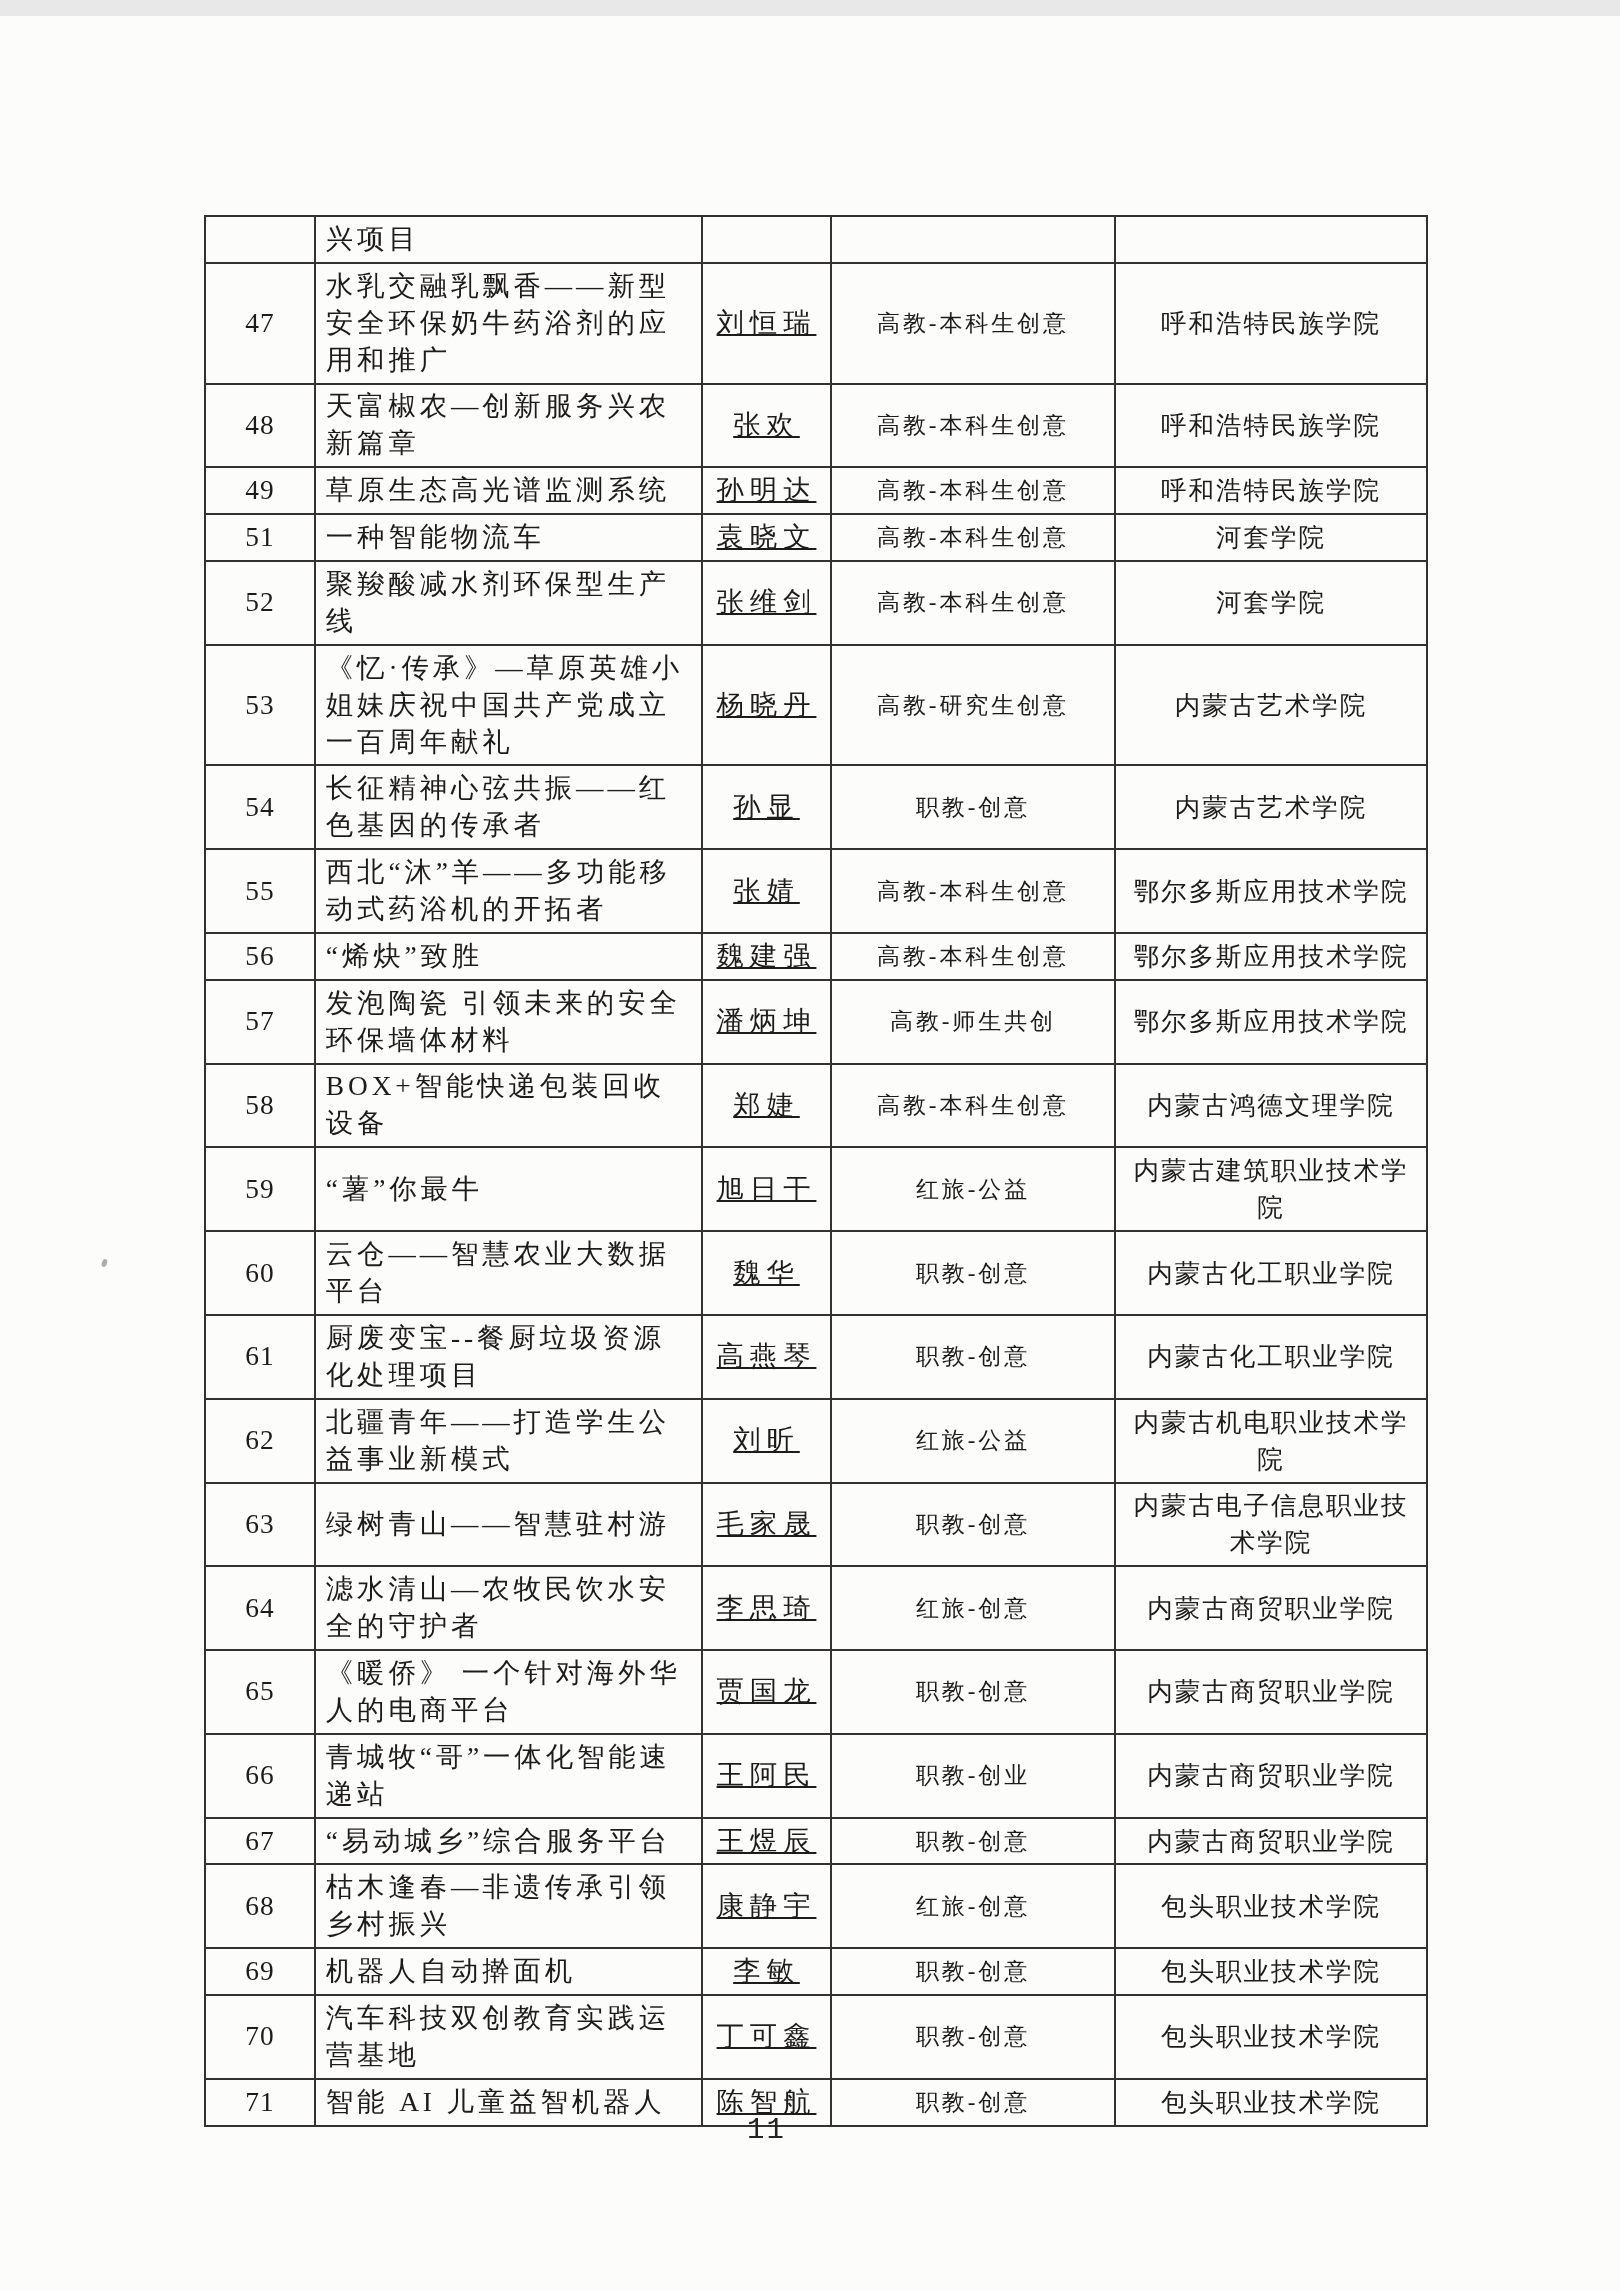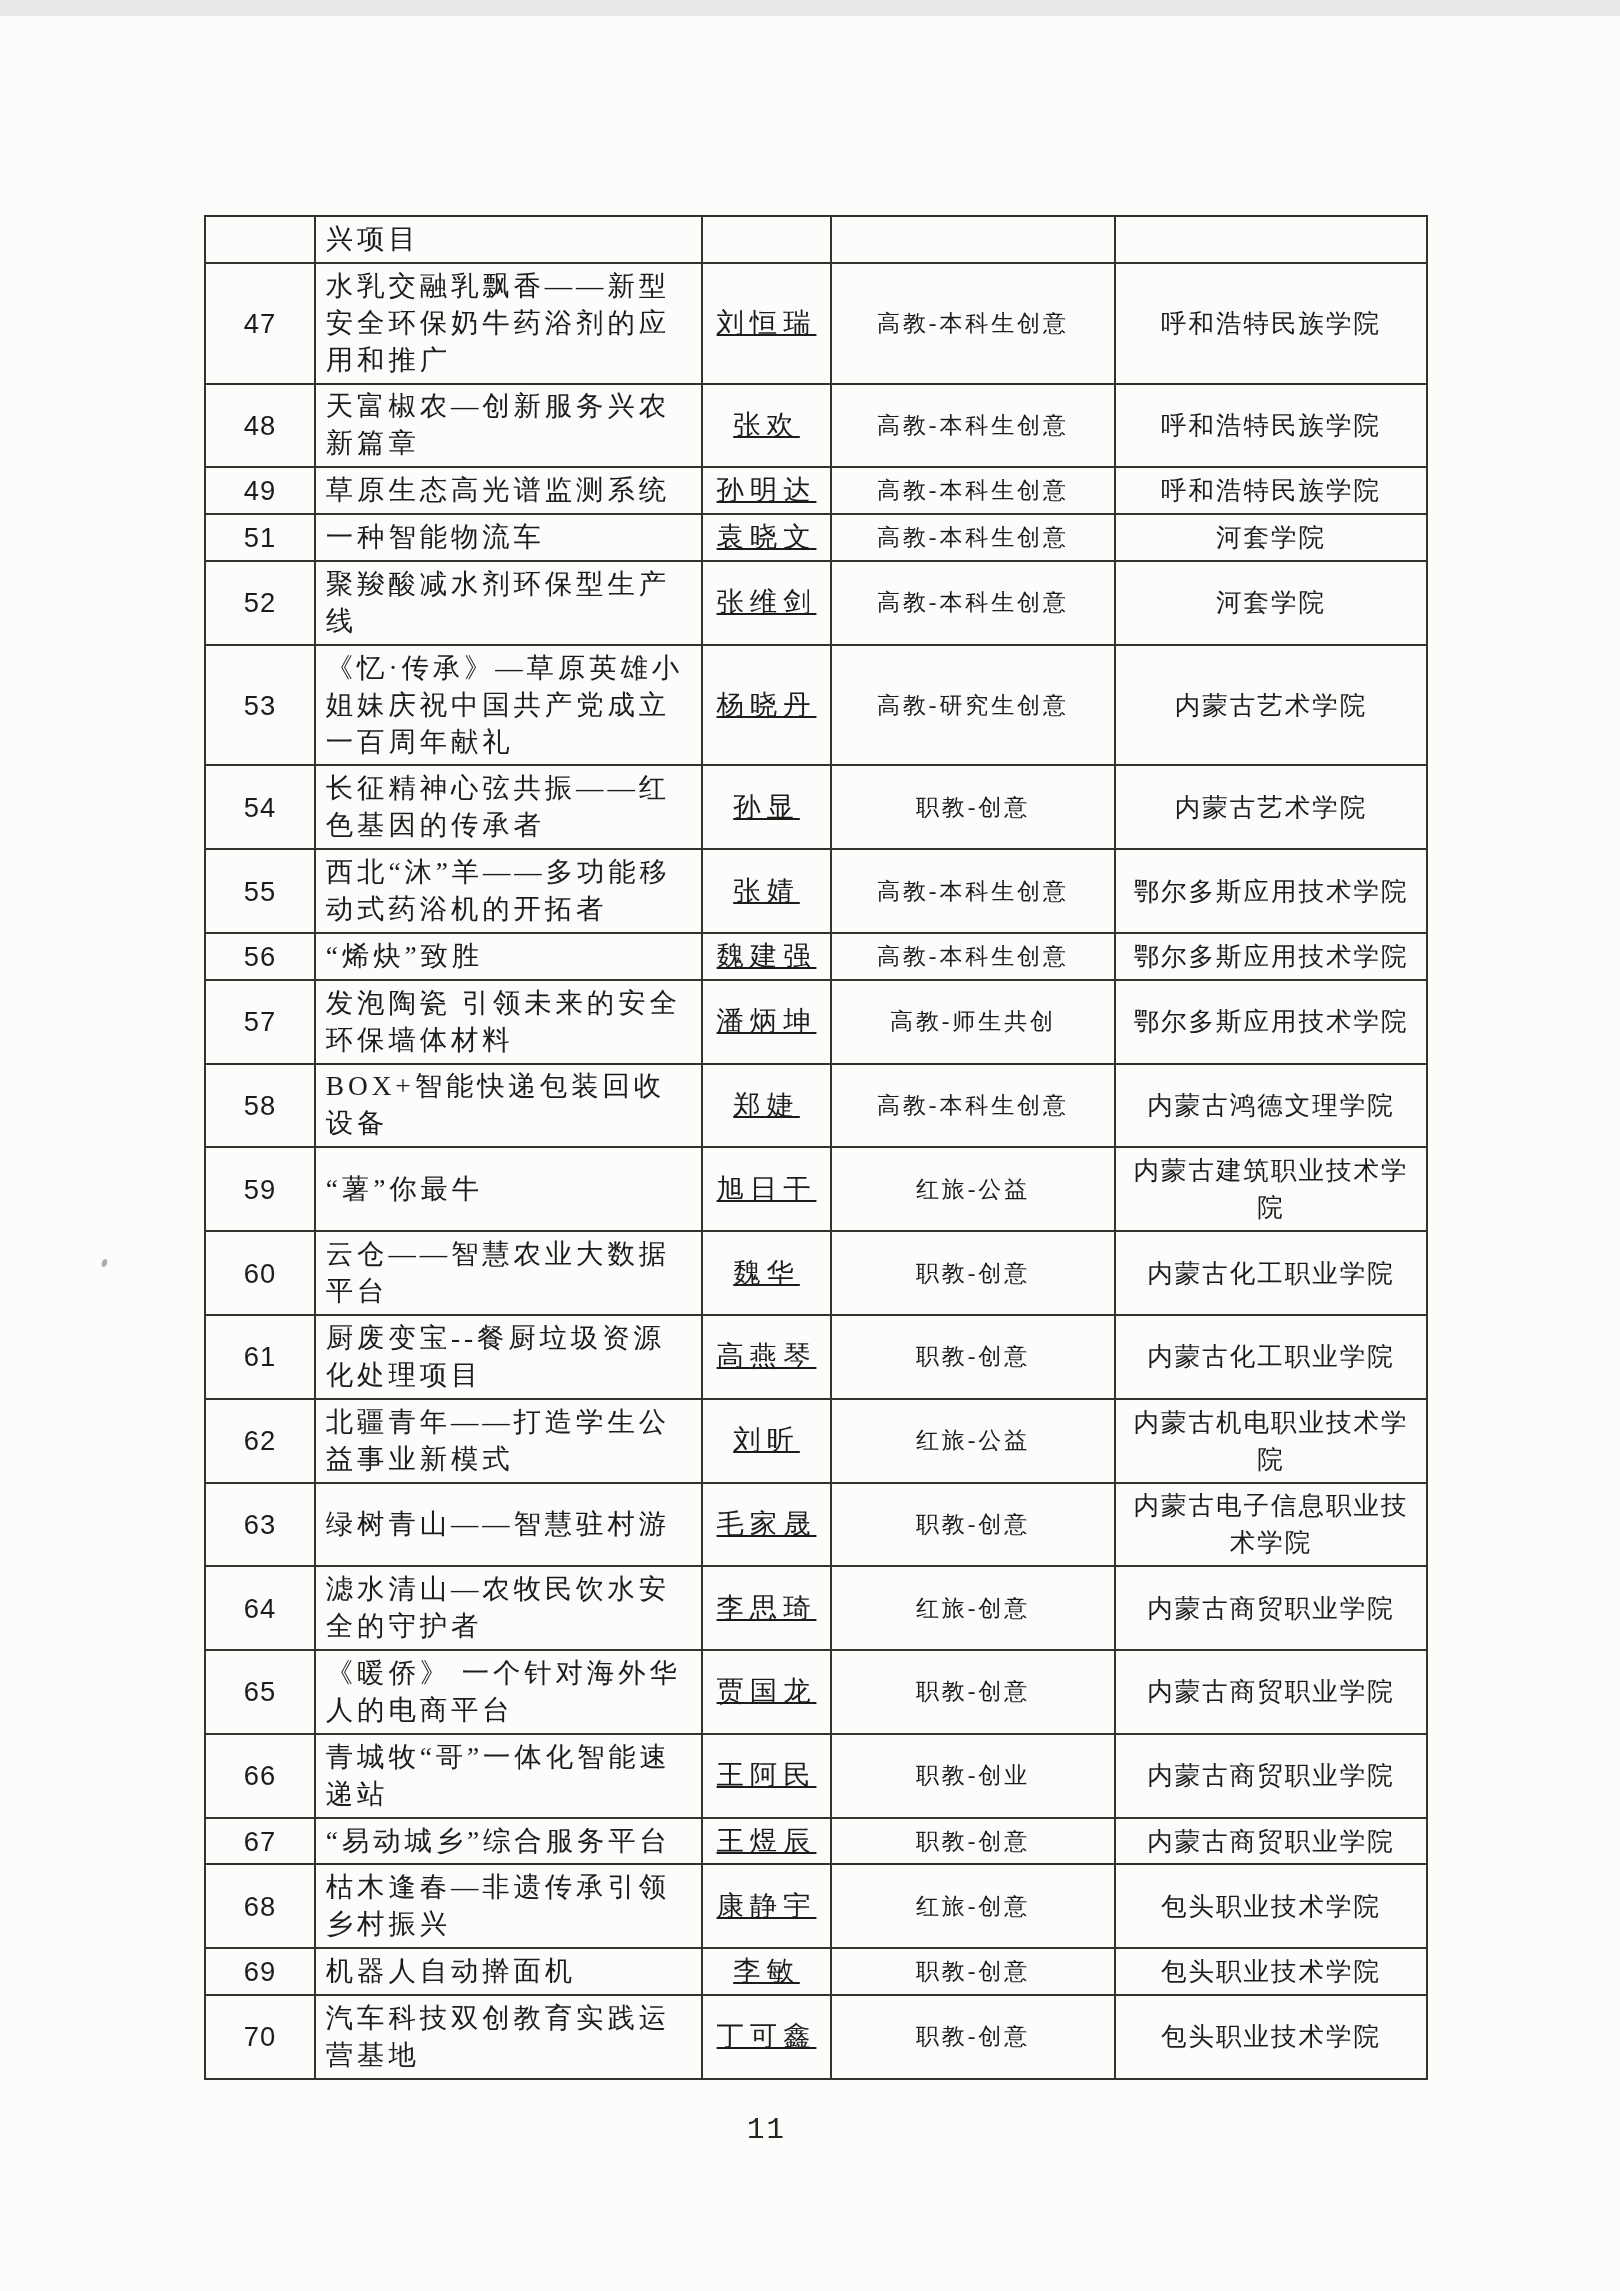--- a/index.html
+++ b/index.html
@@ -27,21 +27,21 @@
     border: 2.9px solid #262422;
   }
   table.results td {
     border: 2px solid #34312e;
     vertical-align: middle;
     padding: 3.9px 9.8px;
     line-height: 37px;
     overflow: hidden;
   }
   td.cell-no {
-    font-family: Liberation Sans, sans-serif;
+    font-family: Liberation Serif, serif;
     font-size: 27.4px;
     text-align: center;
     letter-spacing: 1px;
     padding: 3.9px 2px;
   }
   td.cell-project {
     font-size: 27.4px;
     text-align: left;
     letter-spacing: 3.9px;
     padding-left: 12.7px;
@@ -267,20 +267,27 @@
           <td class="cell-category">职教-创意</td>
           <td class="cell-school">包头职业技术学院</td>
         </tr>
         <tr>
           <td class="cell-no">70</td>
           <td class="cell-project">汽车科技双创教育实践运营基地</td>
           <td class="cell-person">丁可鑫</td>
           <td class="cell-category">职教-创意</td>
           <td class="cell-school">包头职业技术学院</td>
         </tr>
+        <tr>
+          <td class="cell-no">71</td>
+          <td class="cell-project">智能 AI 儿童益智机器人</td>
+          <td class="cell-person">陈智航</td>
+          <td class="cell-category">职教-创意</td>
+          <td class="cell-school">包头职业技术学院</td>
+        </tr>
       </tbody>
   </table>
 
   <div class="scan-speck"></div>
 
   <div class="page-number">11</div>
 
 </div>
 
 

